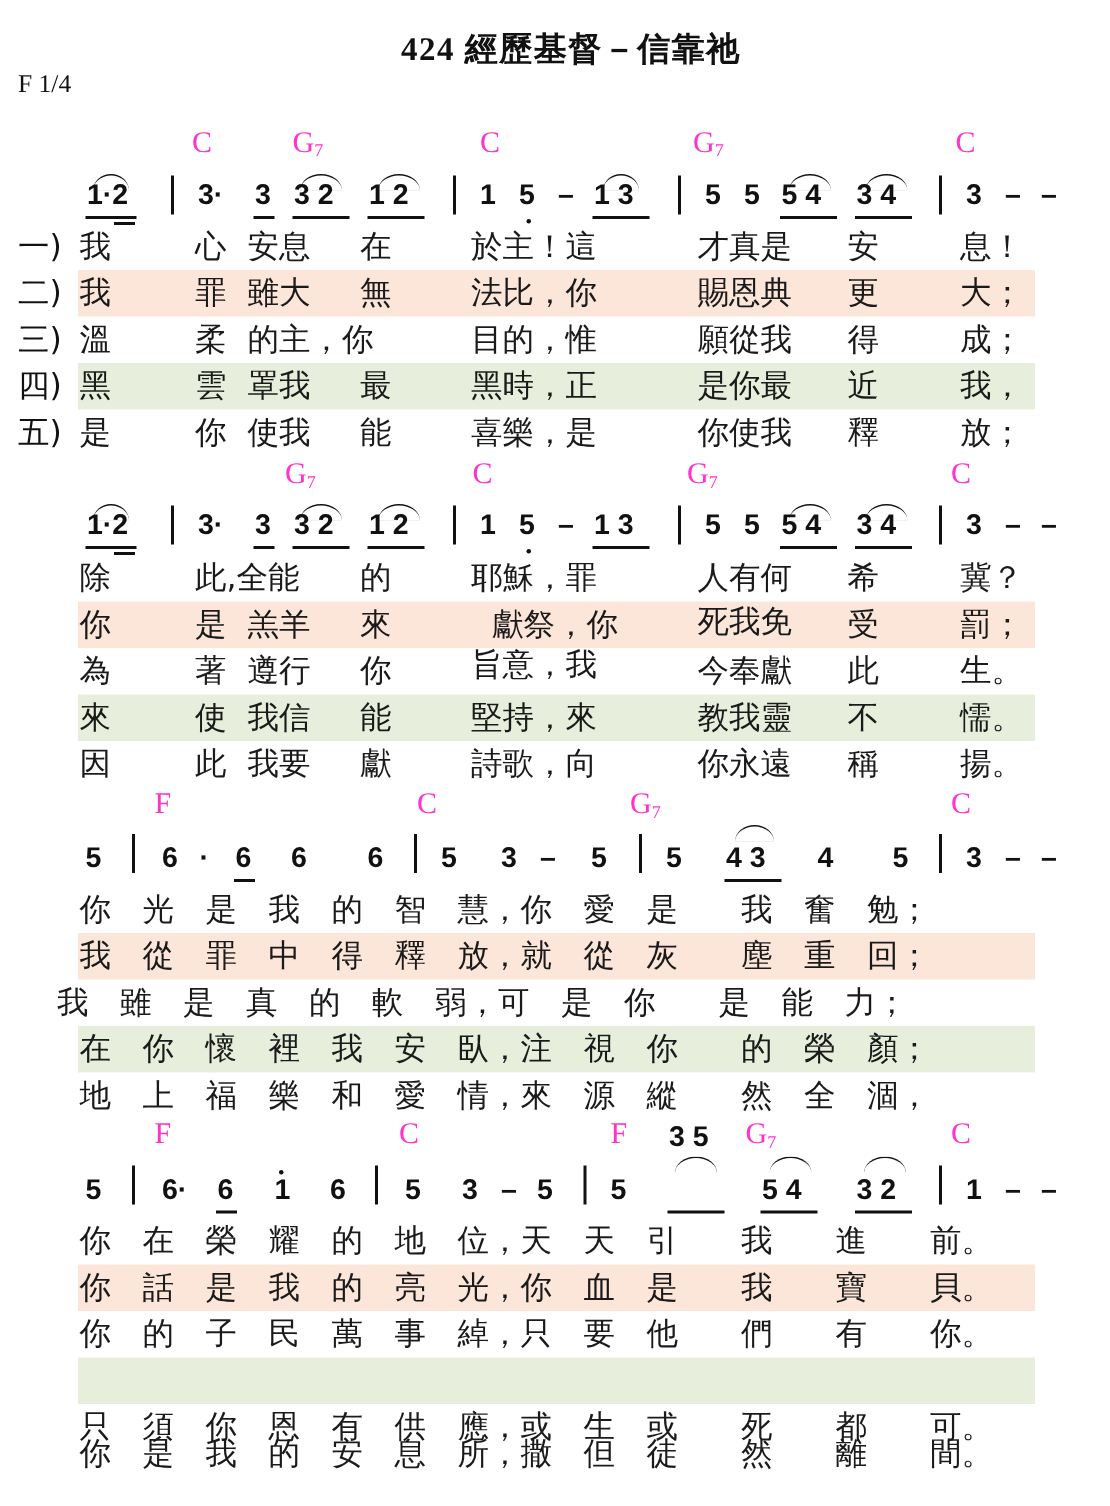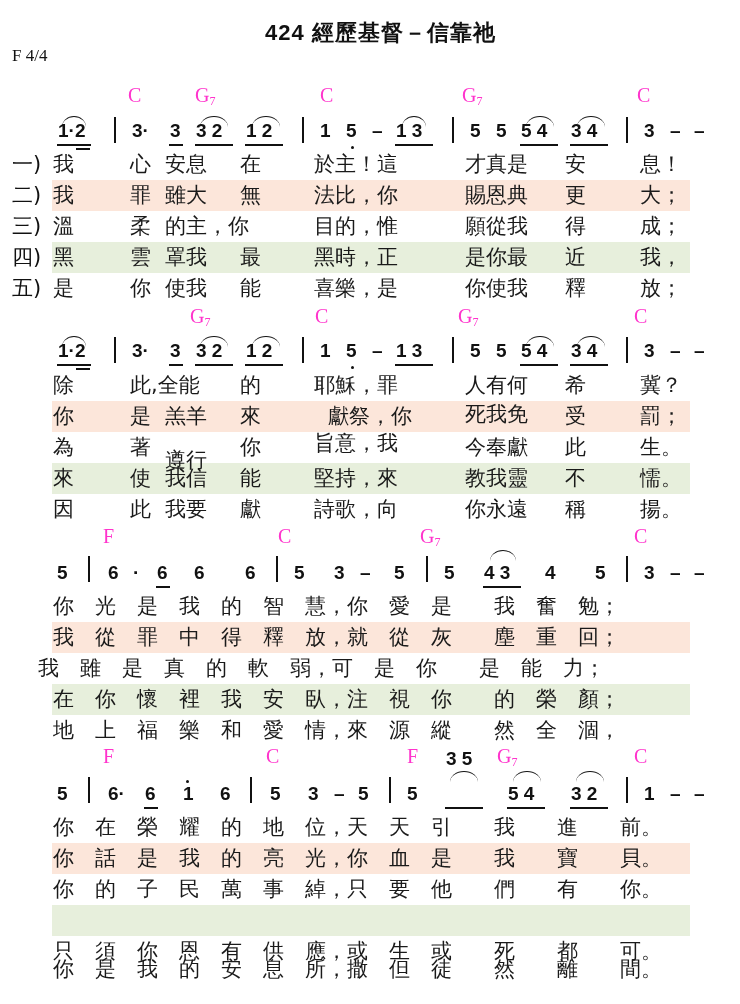--- a/index.html
+++ b/index.html
@@ -1,37 +1,37 @@
 <!DOCTYPE html>
 <html><head>
 <meta charset="utf-8">
 <style>
   html,body{margin:0;padding:0;background:#fff;}
   body{width:740px;height:1004px;position:relative;overflow:hidden;font-family:"DejaVu Sans",sans-serif;color:#111;}
-  .title{position:absolute;top:18px;left:0;width:716px;text-align:center;padding-left:45px;box-sizing:border-box;font-family:Liberation Sans, sans-serif;font-weight:bold;font-size:22px;letter-spacing:1px;}
+  .title{position:absolute;top:18px;left:0;width:716px;text-align:center;padding-left:45px;box-sizing:border-box;font-family:Liberation Serif, serif;font-weight:bold;font-size:22px;letter-spacing:1px;}
   .key{position:absolute;top:46px;left:12px;font-family:"Liberation Serif",serif;font-size:17px;}
   .section{position:absolute;left:0;width:740px;}
   .chord{position:absolute;font-family:"Liberation Serif",serif;font-size:20px;color:#ff33cc;}
   .chord sub{font-size:12px;vertical-align:-3px;}
   .note{position:absolute;font-family:"Liberation Sans",sans-serif;font-weight:bold;font-size:19px;}
   .bar{position:absolute;width:2px;height:26px;background:#111;}
   .ul{position:absolute;height:1.5px;background:#111;}
   .slur{position:absolute;height:10px;border-top:1.5px solid #111;border-radius:50% 50% 0 0/100% 100% 0 0;}
   .band{position:absolute;left:52px;width:638px;height:31px;}
   .band.pink{background:#fce6da;}
   .band.green{background:#e7efdc;}
   .lyr{position:absolute;font-family:"DejaVu Sans",sans-serif;font-size:21px;line-height:31px;white-space:nowrap;color:#1a1a1a;}
   .vnum{position:absolute;left:12px;font-size:21px;line-height:31px;}
   .dot{position:absolute;width:3px;height:3px;border-radius:50%;background:#111;}
 </style>
 </head>
 <body>
 
 <div class="title">424  經歷基督－信靠祂</div>
-<div class="key">F    4/4</div>
+<div class="key">F    1/4</div>
 
 <div class="section" style="top:0;">
   <span class="chord" style="left:128px;top:84px;">C</span>
   <span class="chord" style="left:195px;top:84px;"><span>G</span><sub>7</sub></span>
   <span class="chord" style="left:320px;top:84px;">C</span>
   <span class="chord" style="left:462px;top:84px;"><span>G</span><sub>7</sub></span>
   <span class="chord" style="left:637px;top:84px;">C</span>
 
   <div>
     <span class="slur" style="left:62px;top:116px;width:24px;"></span>
@@ -192,21 +192,21 @@
     <span class="lyr" style="left:165px;top:401px;">羔羊</span>
     <span class="lyr" style="left:240px;top:401px;">來</span>
     <span class="lyr" style="left:328px;top:401px;">獻祭，你</span>
     <span class="lyr" style="left:465px;top:399px;">死我免</span>
     <span class="lyr" style="left:565px;top:401px;">受</span>
     <span class="lyr" style="left:640px;top:401px;">罰；</span>
   </div>
   <div>
     <span class="lyr" style="left:53px;top:432px;">為</span>
     <span class="lyr" style="left:130px;top:432px;">著</span>
-    <span class="lyr" style="left:165px;top:445px;">遵行</span>
+    <span class="lyr" style="left:165px;top:432px;">遵行</span>
     <span class="lyr" style="left:240px;top:432px;">你</span>
     <span class="lyr" style="left:314px;top:428px;">旨意，我</span>
     <span class="lyr" style="left:465px;top:432px;">今奉獻</span>
     <span class="lyr" style="left:565px;top:432px;">此</span>
     <span class="lyr" style="left:640px;top:432px;">生。</span>
   </div>
   <div>
     <span class="lyr" style="left:53px;top:463px;">來</span>
     <span class="lyr" style="left:130px;top:463px;">使</span>
     <span class="lyr" style="left:165px;top:463px;">我信</span>

